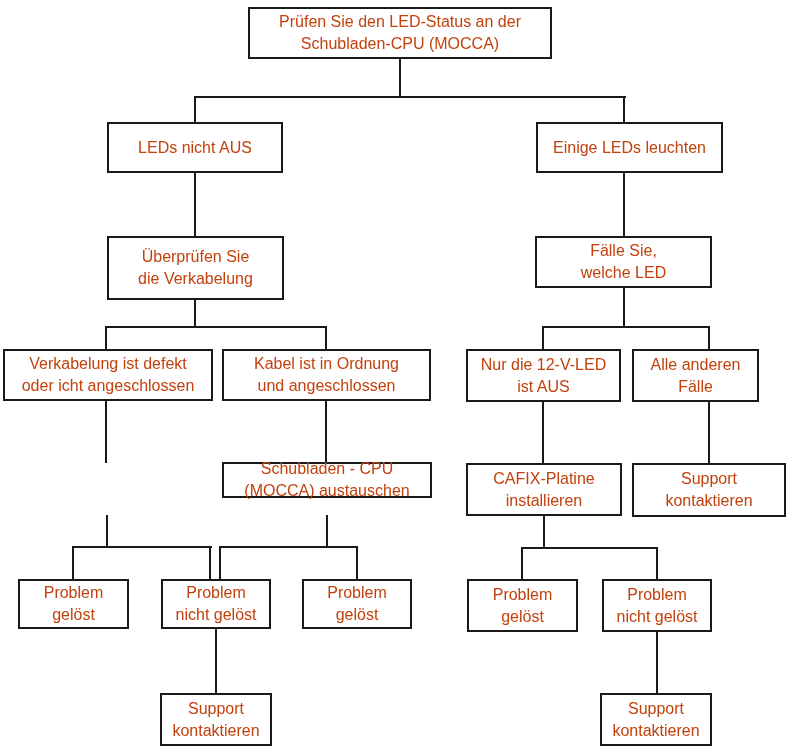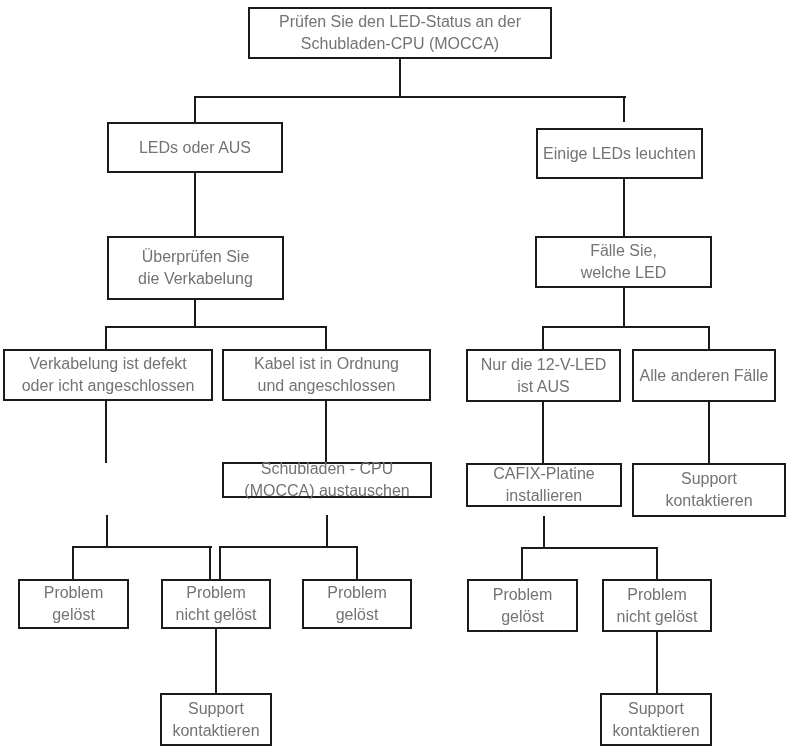--- a/index.html
+++ b/index.html
@@ -13,21 +13,21 @@
     width: 800px;
     height: 756px;
     background: #ffffff;
     overflow: hidden;
   }
   .node {
     position: absolute;
     box-sizing: border-box;
     border: 2px solid #1a1a1a;
     background: #ffffff;
-    color: #737373;
+    color: #c2410c;
     display: flex;
     align-items: center;
     justify-content: center;
     text-align: center;
     font-size: 16px;
     line-height: 1.35;
     white-space: pre-line;
     padding: 1px;
   }
   .line {
@@ -79,46 +79,46 @@
   <div class="line h" style="left:521px;top:547px;width:137px"></div>
   <div class="line v" style="left:521px;top:547px;height:32px"></div>
   <div class="line v" style="left:656px;top:547px;height:32px"></div>
 
   <div class="line v" style="left:215px;top:628px;height:65px"></div>
   <div class="line v" style="left:656px;top:631px;height:62px"></div>
 
   <div class="node" style="left:248px;top:7px;width:304px;height:52px">Prüfen Sie den LED-Status an der
 Schubladen-CPU (MOCCA)</div>
 
-  <div class="node" style="left:107px;top:122px;width:176px;height:51px">LEDs oder AUS</div>
+  <div class="node" style="left:107px;top:122px;width:176px;height:51px">LEDs nicht AUS</div>
 
-  <div class="node" style="left:536px;top:128px;width:167px;height:51px">Einige LEDs leuchten</div>
+  <div class="node" style="left:536px;top:122px;width:187px;height:51px">Einige LEDs leuchten</div>
 
   <div class="node" style="left:107px;top:236px;width:177px;height:64px">Überprüfen Sie
 die Verkabelung</div>
 
   <div class="node" style="left:535px;top:236px;width:177px;height:52px">Fälle Sie,
 welche LED</div>
 
   <div class="node" style="left:3px;top:349px;width:210px;height:52px">Verkabelung ist defekt
 oder icht angeschlossen</div>
 
   <div class="node" style="left:222px;top:349px;width:209px;height:52px">Kabel ist in Ordnung
 und angeschlossen</div>
 
   <div class="node" style="left:466px;top:349px;width:155px;height:53px">Nur die 12-V-LED
 ist AUS</div>
 
-  <div class="node" style="left:632px;top:349px;width:144px;height:53px">Alle anderen Fälle</div>
+  <div class="node" style="left:632px;top:349px;width:127px;height:53px">Alle anderen Fälle</div>
 
 
   <div class="node" style="left:222px;top:462px;width:210px;height:36px">Schubladen - CPU
 (MOCCA) austauschen</div>
 
-  <div class="node" style="left:466px;top:463px;width:156px;height:44px">CAFIX-Platine
+  <div class="node" style="left:466px;top:463px;width:156px;height:53px">CAFIX-Platine
 installieren</div>
 
   <div class="node" style="left:632px;top:463px;width:154px;height:54px">Support
 kontaktieren</div>
 
   <div class="node" style="left:18px;top:579px;width:111px;height:50px">Problem
 gelöst</div>
 
   <div class="node" style="left:161px;top:579px;width:110px;height:50px">Problem
 nicht gelöst</div>

